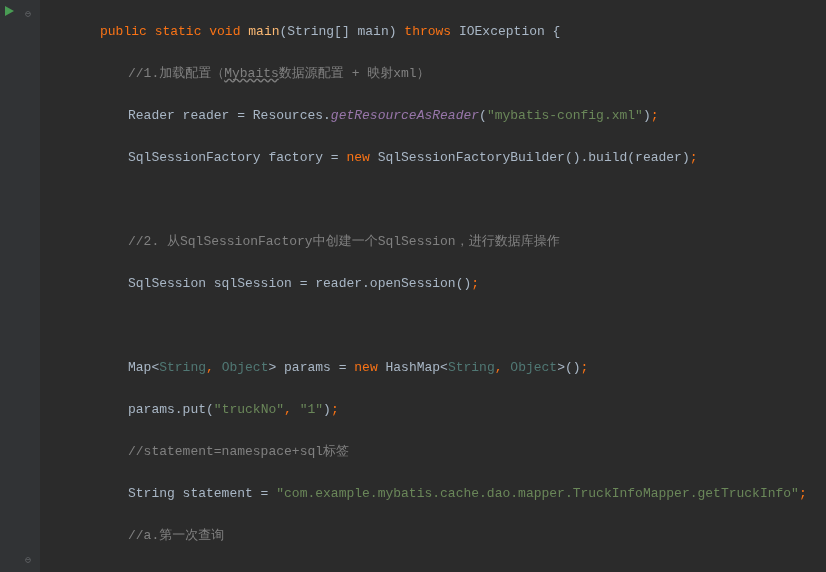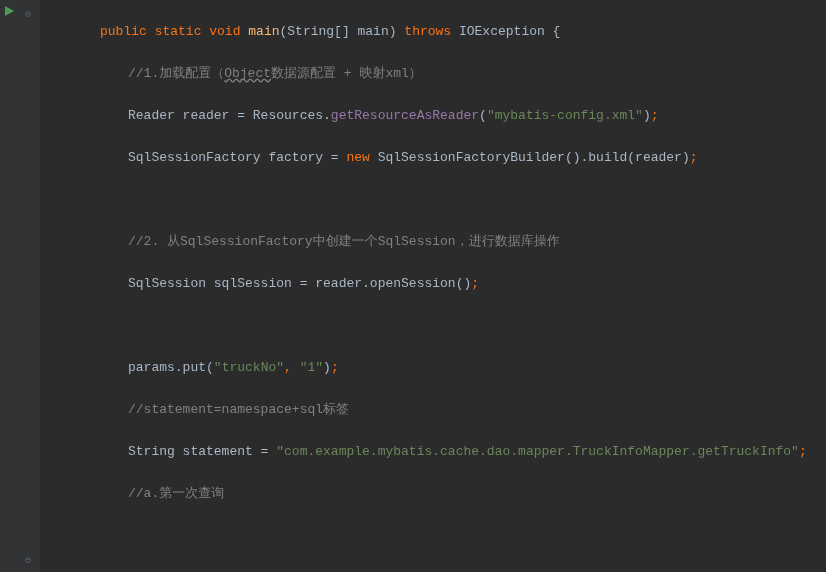--- a/index.html
+++ b/index.html
@@ -38,21 +38,21 @@
     .code-area {
       padding-left: 4px;
       white-space: pre;
       flex: 1;
     }
     .line { height: 21px; }
     .kw { color: #f97316; }
     .method-decl { color: #fdba74; }
     .str { color: #6a8759; }
     .comment { color: #808080; }
-    .static-field { color: #9876aa; }
+    .static-field { color: #9876aa; font-style: italic; }
     .type-param { color: #507874; }
     .underline-wavy {
       text-decoration: underline wavy #808080;
       text-decoration-skip-ink: none;
     }
     .indent1 { padding-left: 56px; }
     .indent2 { padding-left: 84px; }
   </style>
 </head>
 <body>
@@ -62,27 +62,28 @@
     <svg viewBox="0 0 12 12" width="12" height="12">
         <polygon points="2,1 11,6 2,11" fill="#499c54"></polygon>
       </svg>
   </div>
   <div class="gutter-icon collapse-icon" style="top:4px">⊖</div>
   <div class="gutter-icon collapse-icon" style="top:550px">⊖</div>
 </div>
 
 <div class="code-area">
 <div class="line indent1"><span class="kw">public</span> <span class="kw">static</span> <span class="kw">void</span> <span class="method-decl">main</span><span>(String[] main)</span> <span class="kw">throws</span> <span>IOException {</span></div>
-<div class="line indent2"><span class="comment"><span>//1.加载配置（</span><span class="underline-wavy">Object</span><span>数据源配置 + 映射xml）</span></span></div>
+<div class="line indent2"><span class="comment"><span>//1.加载配置（</span><span class="underline-wavy">Mybaits</span><span>数据源配置 + 映射xml）</span></span></div>
 <div class="line indent2"><span>Reader reader = Resources.</span><span class="static-field">getResourceAsReader</span><span>(</span><span class="str">"mybatis-config.xml"</span><span>)</span><span class="kw">;</span></div>
 <div class="line indent2"><span>SqlSessionFactory factory = </span><span class="kw">new</span><span> SqlSessionFactoryBuilder().build(reader)</span><span class="kw">;</span></div>
 <div class="line indent2"></div>
 <div class="line indent2"><span class="comment">//2. 从SqlSessionFactory中创建一个SqlSession，进行数据库操作</span></div>
 <div class="line indent2"><span>SqlSession sqlSession = reader.openSession()</span><span class="kw">;</span></div>
 <div class="line indent2"></div>
+<div class="line indent2"><span>Map&lt;</span><span class="type-param">String</span><span class="kw">, </span><span class="type-param">Object</span><span>&gt; params = </span><span class="kw">new</span><span> HashMap&lt;</span><span class="type-param">String</span><span class="kw">, </span><span class="type-param">Object</span><span>&gt;()</span><span class="kw">;</span></div>
 <div class="line indent2"><span>params.put(</span><span class="str">"truckNo"</span><span class="kw">, </span><span class="str">"1"</span><span>)</span><span class="kw">;</span></div>
 <div class="line indent2"><span class="comment">//statement=namespace+sql标签</span></div>
 <div class="line indent2"><span>String statement = </span><span class="str">"com.example.mybatis.cache.dao.mapper.TruckInfoMapper.getTruckInfo"</span><span class="kw">;</span></div>
 <div class="line indent2"><span class="comment">//a.第一次查询</span></div>
 
 
 
 
 
 

